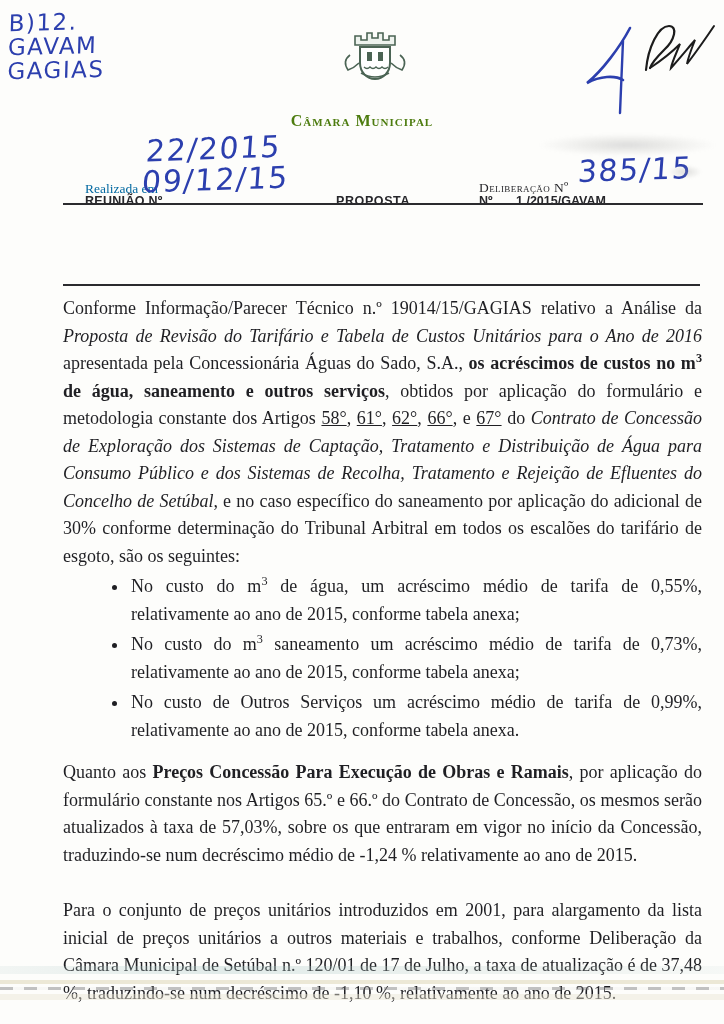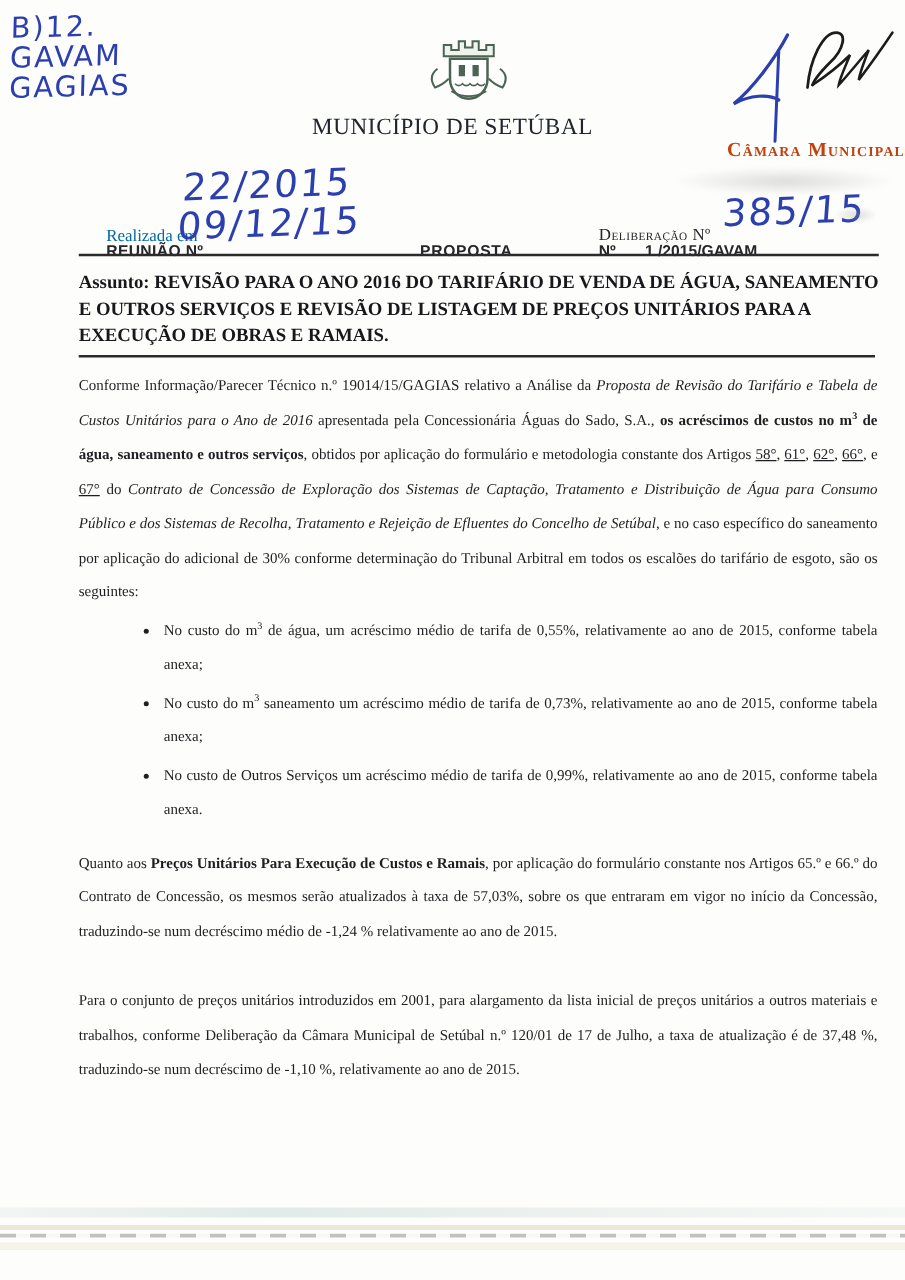--- a/index.html
+++ b/index.html
@@ -38,22 +38,22 @@
   
   .crest { position: absolute; left: 337px; top: 27px; }
 
   
   .org-name {
     position: absolute; left: 0; right: 0; top: 92px;
     text-align: center; font-size: 18.5px; letter-spacing: 0.5px; color: #20242c;
   }
   .org-sub {
     position: absolute; left: 0; right: 0; top: 112px;
-    text-align: right; font-size: 16px; font-weight: bold;
-    font-variant: small-caps; letter-spacing: 1px; color: #c2410c;
+    text-align: center; font-size: 16px; font-weight: bold;
+    font-variant: small-caps; letter-spacing: 1px; color: #4d7c0f;
   }
 
   
   .lbl { position: absolute; font-size: 12.5px; font-weight: bold; color: #26262a; margin-top: 48px; }
   .lbl-reuniao  { left: 85px;  top: 146px; letter-spacing: 0.3px; }
   .lbl-proposta { left: 336px; top: 146px; letter-spacing: 0.6px; text-align: right; }
   .lbl-numero   { left: 479px; top: 146px; }
   .val-numero   { left: 516px; top: 146px; }
   .lbl-realizada {
     position: absolute; left: 85px; top: 181px;
@@ -69,21 +69,21 @@
   .rule-2 { left: 63px; top: 284px; width: 637px; }
 
   .subject {
     position: absolute; left: 63px; top: 216px; width: 648px;
     font-size: 15px; font-weight: bold; line-height: 21.5px;
     color: #17171c; text-align: left;
   }
 
   .content {
     position: absolute; left: 63px; top: 295px; width: 639px;
-    font-size: 12px; line-height: 27.5px;
+    font-size: 18px; line-height: 27.5px;
     text-align: justify;
   }
   .content p { margin: 0; }
   .content p.p2 { margin-top: 15px; }
   .content p.p3 { margin-top: 28px; }
   .content ul { margin: 3px 0 14px 0; padding-left: 66px; }
   .content li { margin-bottom: 3px; padding-left: 2px; }
   .b { font-weight: bold; }
   .i { font-style: italic; }
   .u { text-decoration: underline; }
@@ -133,53 +133,48 @@
   <svg class="mark mark-check" width="66" height="92" viewBox="0 0 66 92">
     <path d="M50 3 C40 22 22 46 7 58 C20 51 35 50 43 55" fill="none" stroke="#2c3fae" stroke-width="2.6" stroke-linecap="round"></path>
     <path d="M43 16 C42 38 41 64 40 88" fill="none" stroke="#2c3fae" stroke-width="2.4" stroke-linecap="round"></path>
   </svg>
 
   <svg class="mark mark-signature" width="82" height="66" viewBox="0 0 82 66">
     <path d="M8 52 C10 30 20 8 31 8 C40 8 37 22 26 32 C20 38 14 44 12 50" fill="none" stroke="#1c1c1c" stroke-width="2.2" stroke-linecap="round"></path>
     <path d="M12 50 C24 42 34 34 42 26 C38 36 34 44 33 50 C42 40 50 30 57 22 C53 32 50 40 49 46 C58 34 68 20 76 8" fill="none" stroke="#1c1c1c" stroke-width="2" stroke-linecap="round"></path>
   </svg>
 
-  <div class="org-name">MUNICÍPIO DE SETÚBAL</div>
   <div class="org-sub">Câmara Municipal</div>
 
   <span class="lbl lbl-reuniao sans">REUNIÃO Nº</span>
   <span class="hw hw-value hw-meeting-number">22/2015</span>
   <span class="lbl lbl-proposta sans">PROPOSTA</span>
   <span class="lbl lbl-numero sans">Nº</span>
   <span class="lbl val-numero sans">1 /2015/GAVAM</span>
   <span class="lbl-realizada">Realizada em</span>
   <span class="hw hw-value hw-meeting-date">09/12/15</span>
   <span class="lbl-deliberacao">Deliberação Nº</span>
   <span class="hw hw-value hw-delib-number">385/15</span>
 
   <div class="smudge"></div>
   <div class="smudge-2"></div>
 
   <div class="rule rule-1"></div>
 
-  <div class="subject">
-    <span>Assunto:</span>
-    <span>REVISÃO PARA O ANO 2016 DO TARIFÁRIO DE VENDA DE ÁGUA, SANEAMENTO E OUTROS SERVIÇOS E REVISÃO DE LISTAGEM DE PREÇOS UNITÁRIOS PARA A EXECUÇÃO DE OBRAS E RAMAIS.</span>
-  </div>
 
   <div class="rule rule-2"></div>
 
   <div class="content">
     <p><span>Conforme Informação/Parecer Técnico n.º 19014/15/GAGIAS relativo a Análise da </span><span class="i">Proposta de Revisão do Tarifário e Tabela de Custos Unitários para o Ano de 2016</span><span> apresentada pela Concessionária Águas do Sado, S.A., </span><span class="b">os acréscimos de custos no m</span><sup class="b">3</sup><span class="b"> de água, saneamento e outros serviços</span><span>, obtidos por aplicação do formulário e metodologia constante dos Artigos </span><span class="u">58°</span><span>, </span><span class="u">61°</span><span>, </span><span class="u">62°</span><span>, </span><span class="u">66°</span><span>, e </span><span class="u">67°</span><span> do </span><span class="i">Contrato de Concessão de Exploração dos Sistemas de Captação, Tratamento e Distribuição de Água para Consumo Público e dos Sistemas de Recolha, Tratamento e Rejeição de Efluentes do Concelho de Setúbal</span><span>, e no caso específico do saneamento por aplicação do adicional de 30% conforme determinação do Tribunal Arbitral em todos os escalões do tarifário de esgoto, são os seguintes:</span></p>
     <ul>
       <li><span>No custo do m</span><sup>3</sup><span> de água, um acréscimo médio de tarifa de 0,55%, relativamente ao ano de 2015, conforme tabela anexa;</span></li>
       <li><span>No custo do m</span><sup>3</sup><span> saneamento um acréscimo médio de tarifa de 0,73%, relativamente ao ano de 2015, conforme tabela anexa;</span></li>
       <li><span>No custo de Outros Serviços um acréscimo médio de tarifa de 0,99%, relativamente ao ano de 2015, conforme tabela anexa.</span></li>
     </ul>
-    <p class="p2"><span>Quanto aos </span><span class="b">Preços Unitários Para Execução de Custos e Ramais</span><span>, por aplicação do formulário constante nos Artigos 65.º e 66.º do Contrato de Concessão, os mesmos serão atualizados à taxa de 57,03%, sobre os que entraram em vigor no início da Concessão, traduzindo-se num decréscimo médio de -1,24 % relativamente ao ano de 2015.</span></p>
+    <p class="p2"><span>Quanto aos </span><span class="b">Preços Concessão Para Execução de Obras e Ramais</span><span>, por aplicação do formulário constante nos Artigos 65.º e 66.º do Contrato de Concessão, os mesmos serão atualizados à taxa de 57,03%, sobre os que entraram em vigor no início da Concessão, traduzindo-se num decréscimo médio de -1,24 % relativamente ao ano de 2015.</span></p>
     <p class="p3"><span>Para o conjunto de preços unitários introduzidos em 2001, para alargamento da lista inicial de preços unitários a outros materiais e trabalhos, conforme Deliberação da Câmara Municipal de Setúbal n.º 120/01 de 17 de Julho, a taxa de atualização é de 37,48 %, traduzindo-se num decréscimo de -1,10 %, relativamente ao ano de 2015.</span></p>
   </div>
 
   <div class="artifact artifact-1"></div>
   <div class="artifact artifact-2"></div>
   <div class="artifact artifact-3"></div>
   <div class="artifact artifact-4"></div>
 
 </div>
 

